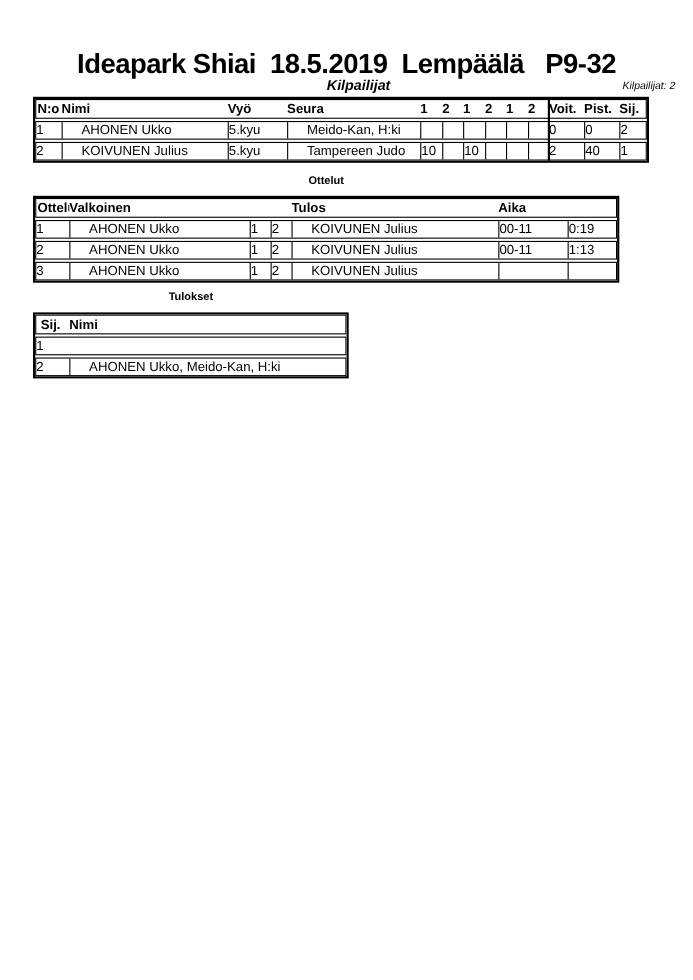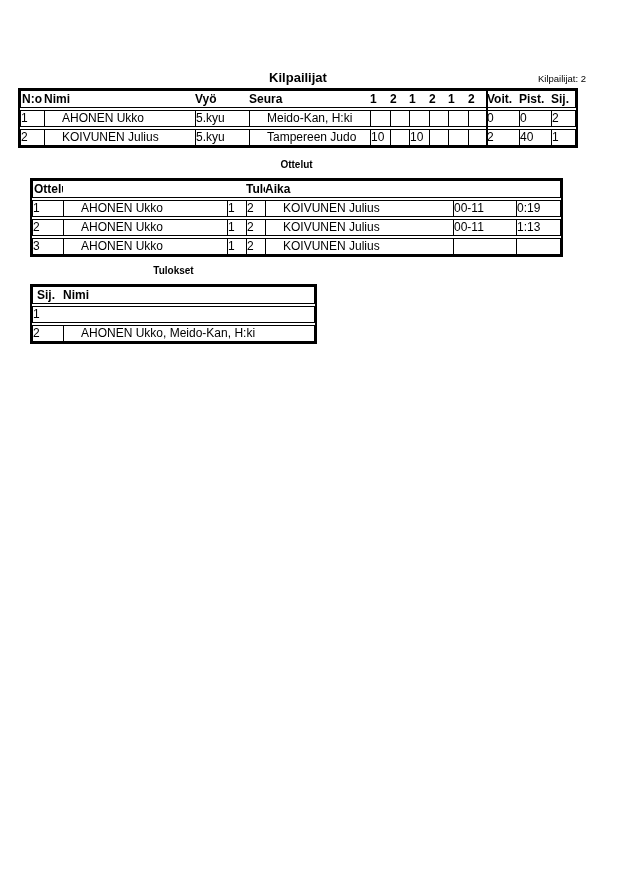--- a/index.html
+++ b/index.html
@@ -12,21 +12,21 @@
     overflow:hidden;
   }
   .page { position:absolute; inset:0; background:#fff; }
 
   .doc-title {
     position:absolute; top:44px; left:0; width:630px;
     text-align:center; font-size:25px; font-weight:bold;
     white-space:pre; letter-spacing:-0.5px;
   }
   .band {
-    position:absolute; top:70px; left:18px; width:568px; height:16px;
+    position:absolute; top:70px; left:46px; width:568px; height:16px;font-style:italic;
   }
   .band .sect-title {
     position:absolute; left:0; width:560px; text-align:center;
     font-size:13px; font-weight:bold;
   }
   .band .count {
     position:absolute; right:0; top:3px; font-size:9.5px;
   }
   .sect-head { position:absolute; text-align:center; font-size:10px; font-weight:bold; }
 
@@ -45,27 +45,28 @@
 
   .t1 .trow { grid-template-columns:23px 151px 54px 121px 20px 19px 20px 19px 20px 19px 32px 32px 26px; }
   .t2 .trow { grid-template-columns:30px 164px 19px 19px 188px 63px 46px; }
   .t3 .trow { grid-template-columns:30px 253px; }
 </style>
 </head>
 <body>
 
 <div class="page">
 
+  <div class="doc-title">Ideapark Shiai  18.5.2019  Lempäälä   P9-32</div>
 
   <div class="band">
     <div class="sect-title">Kilpailijat</div>
     <div class="count">Kilpailijat: 2</div>
   </div>
 
-  <div class="tbl t1" style="top:88px; left:18px; width:560px;">
+  <div class="tbl t1" style="top:88px; left:30px; width:560px;">
     <div class="vline" style="left:466px;"></div>
     <div class="trow head">
       <div class="c alf">N:o</div>
       <div class="c ac">Nimi</div>
       <div class="c ac">Vyö</div>
       <div class="c ac">Seura</div>
       <div class="c ac">1</div>
       <div class="c ac">2</div>
       <div class="c ac">1</div>
       <div class="c ac">2</div>
@@ -105,20 +106,21 @@
       <div class="c ac">40</div>
       <div class="c ac">1</div>
     </div>
   </div>
 
   <div class="sect-head" style="top:159px; left:30px; width:533px;">Ottelut</div>
 
   <div class="tbl t2" style="top:178px; left:30px; width:533px;">
     <div class="trow head">
       <div class="c alf">Ottelu</div>
+      <div class="c ac">Valkoinen</div>
       <div class="c ac"></div>
       <div class="c ac"></div>
       <div class="c ac">Tulos</div>
       <div class="c ac">Aika</div>
     </div>
     <div class="trow data">
       <div class="c ac">1</div>
       <div class="c al">AHONEN Ukko</div>
       <div class="c ac">1</div>
       <div class="c ac">2</div>

